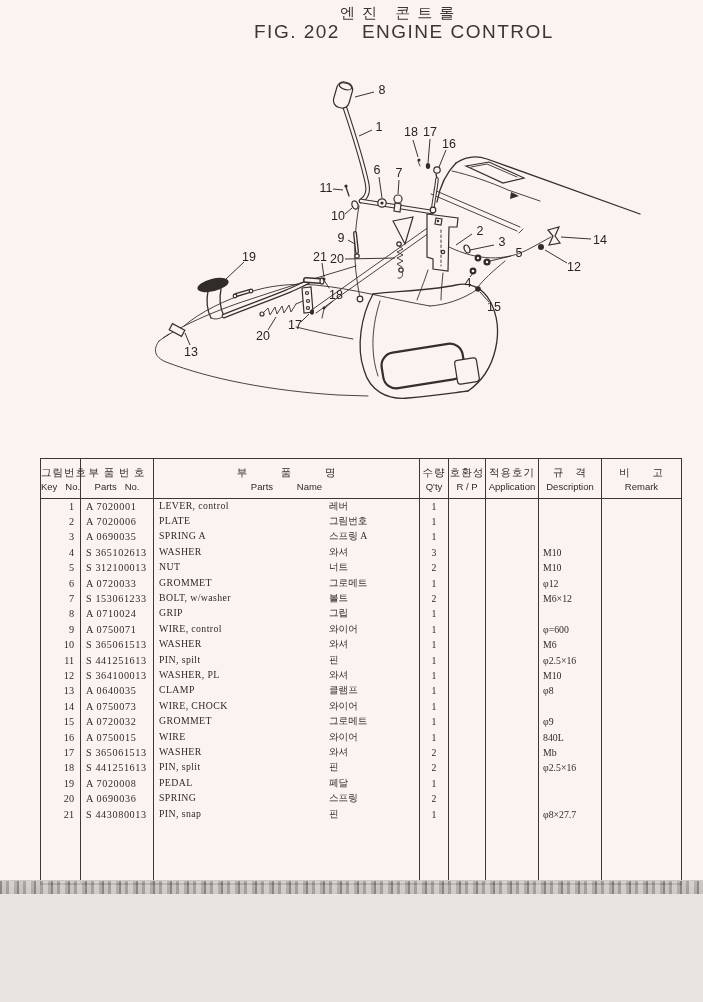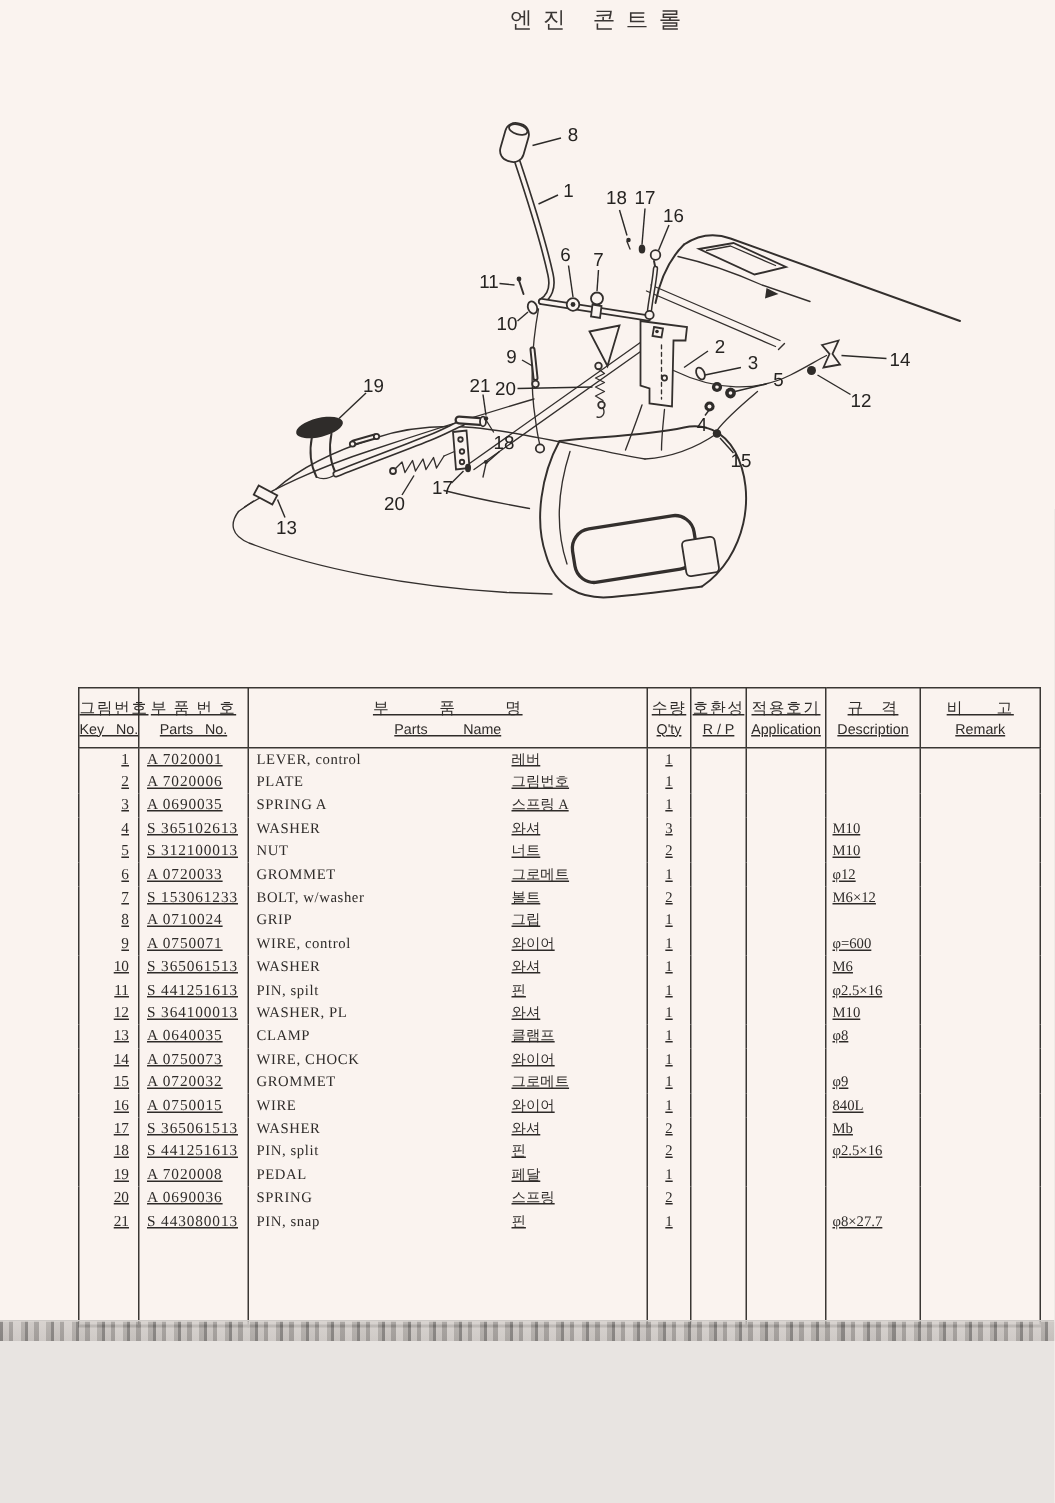--- a/index.html
+++ b/index.html
@@ -14,23 +14,23 @@
   .ln{stroke:#332f2d;fill:none;stroke-width:1.3;stroke-linecap:round;stroke-linejoin:round;}
   .thin{stroke-width:0.9;}
   .tube-out{stroke:#332f2d;stroke-width:4.6;fill:none;stroke-linecap:round;}
   .tube-in{stroke:#faf3ef;stroke-width:2.4;fill:none;stroke-linecap:round;}
   .solid{fill:#2f2c2a;stroke:none;}
   .hollow{fill:#faf3ef;stroke:#332f2d;stroke-width:1.2;}
   .dash{stroke-dasharray:2.5 2.5;stroke-width:0.9;}
   .leader{stroke:#2c2a28;stroke-width:0.95;}
   .callout-num{font:12.5px "Liberation Sans",sans-serif;fill:#262422;text-anchor:middle;}
   
-  .parts-table{position:absolute;top:458px;left:52px;width:641px;border-collapse:collapse;
+  .parts-table{position:absolute;top:458px;left:40px;width:641px;border-collapse:collapse;
                table-layout:fixed;border:1.6px solid #3a3734;border-bottom:2.6px solid #3a3734;
-               font-family:"Liberation Serif",serif;text-decoration:underline;}
+               font-family:"Liberation Serif",serif;}
   .parts-table th{border:1px solid #3a3734;padding:1px 0;font-weight:normal;vertical-align:middle;}
   .parts-table thead tr{height:40px;}
   .th-kr{font-size:10.5px;letter-spacing:1px;white-space:pre;line-height:15px;}
   .th-en{font-size:9.5px;font-family:"Liberation Sans",sans-serif;white-space:pre;line-height:13px;}
   .parts-table tbody td{border-left:1px solid #3a3734;border-right:1px solid #3a3734;
       border-top:none;border-bottom:none;padding:0;font-size:9.8px;vertical-align:middle;
       overflow:hidden;white-space:nowrap;}
   .parts-table tbody tr{height:15.4px;}
   .parts-table tbody tr.filler{height:62px;}
   .c-key{text-align:right;padding-right:6px !important;font-size:10.2px !important;}
@@ -46,20 +46,24 @@
       repeating-linear-gradient(90deg, rgba(70,68,66,.50) 0 2px, rgba(193,188,184,.42) 2px 6px,
         rgba(112,108,105,.44) 6px 9px, rgba(214,209,205,.5) 9px 14px, rgba(140,136,132,.42) 14px 17px),
       linear-gradient(rgba(207,203,200,.75), rgba(182,178,175,.75));}
 </style>
 </head>
 <body>
 
 <div class="sheet">
 
   <div class="title-kr">엔진 콘트롤</div>
+  <div class="title-en">
+    <span>FIG. 202</span>
+    <span>ENGINE  CONTROL</span>
+  </div>
 
   <svg class="diagram" width="703" height="460" viewBox="0 0 703 460">
 
     <g>
       <path class="ln thin" d="M159,341 C178,327 214,311 248,300 C284,288 322,276 356,266"></path>
       <path class="ln thin" d="M159,341 C153,349 154,357 166,362 C210,379 272,391 338,395 L368,396"></path>
       <path class="ln thin" d="M296,327 C316,332 336,336 353,339"></path>
     </g>
 
     <g>

